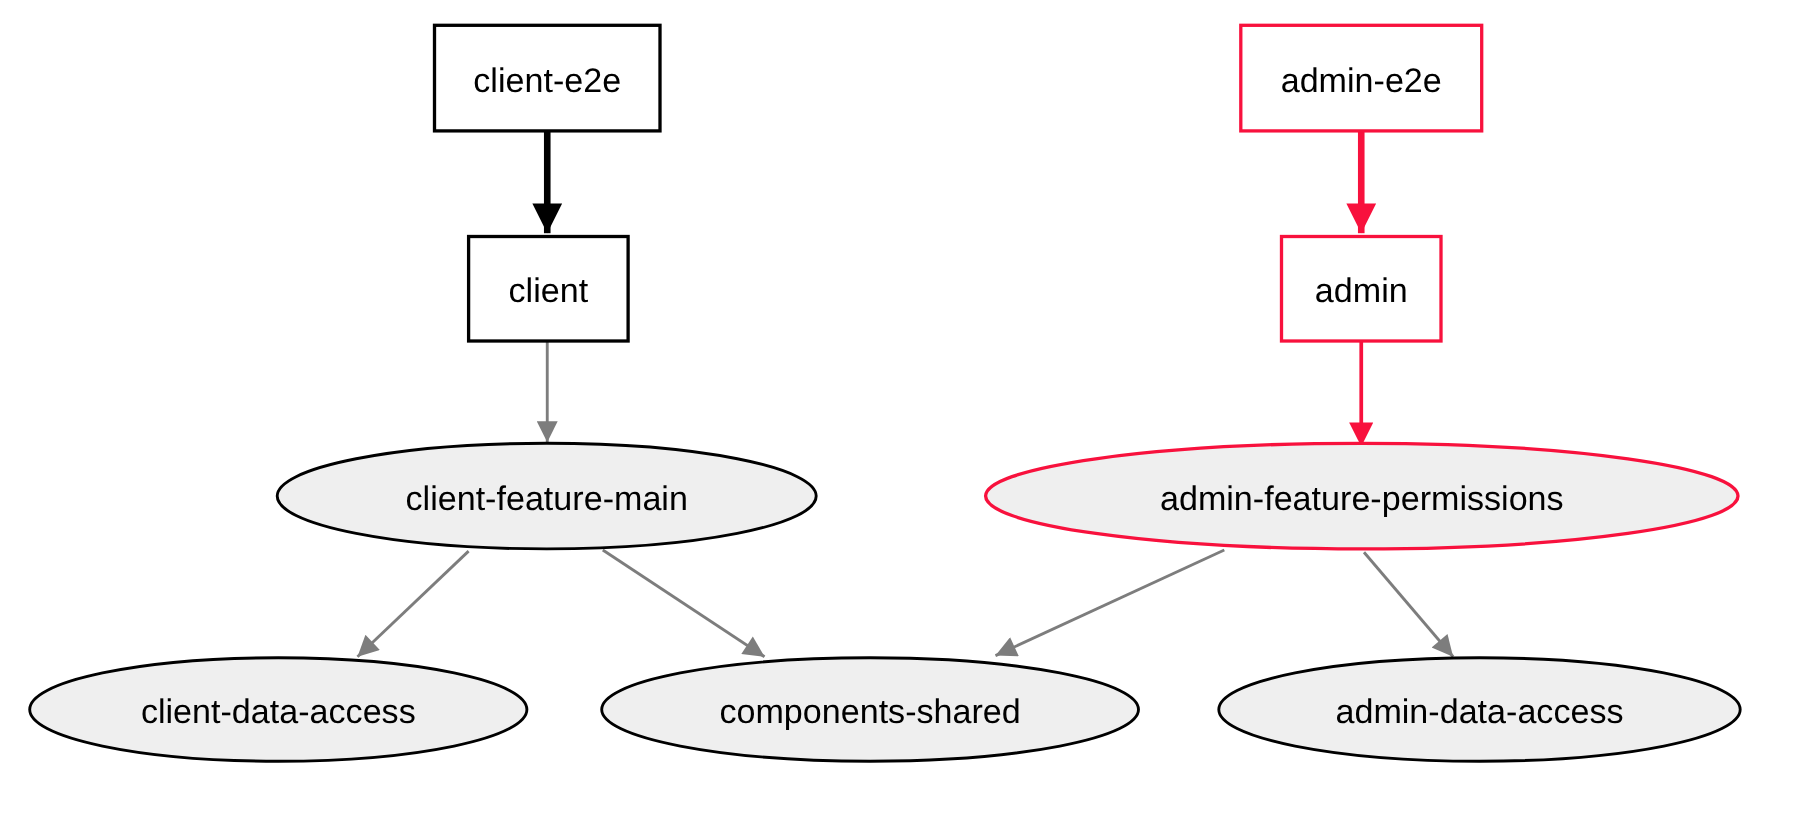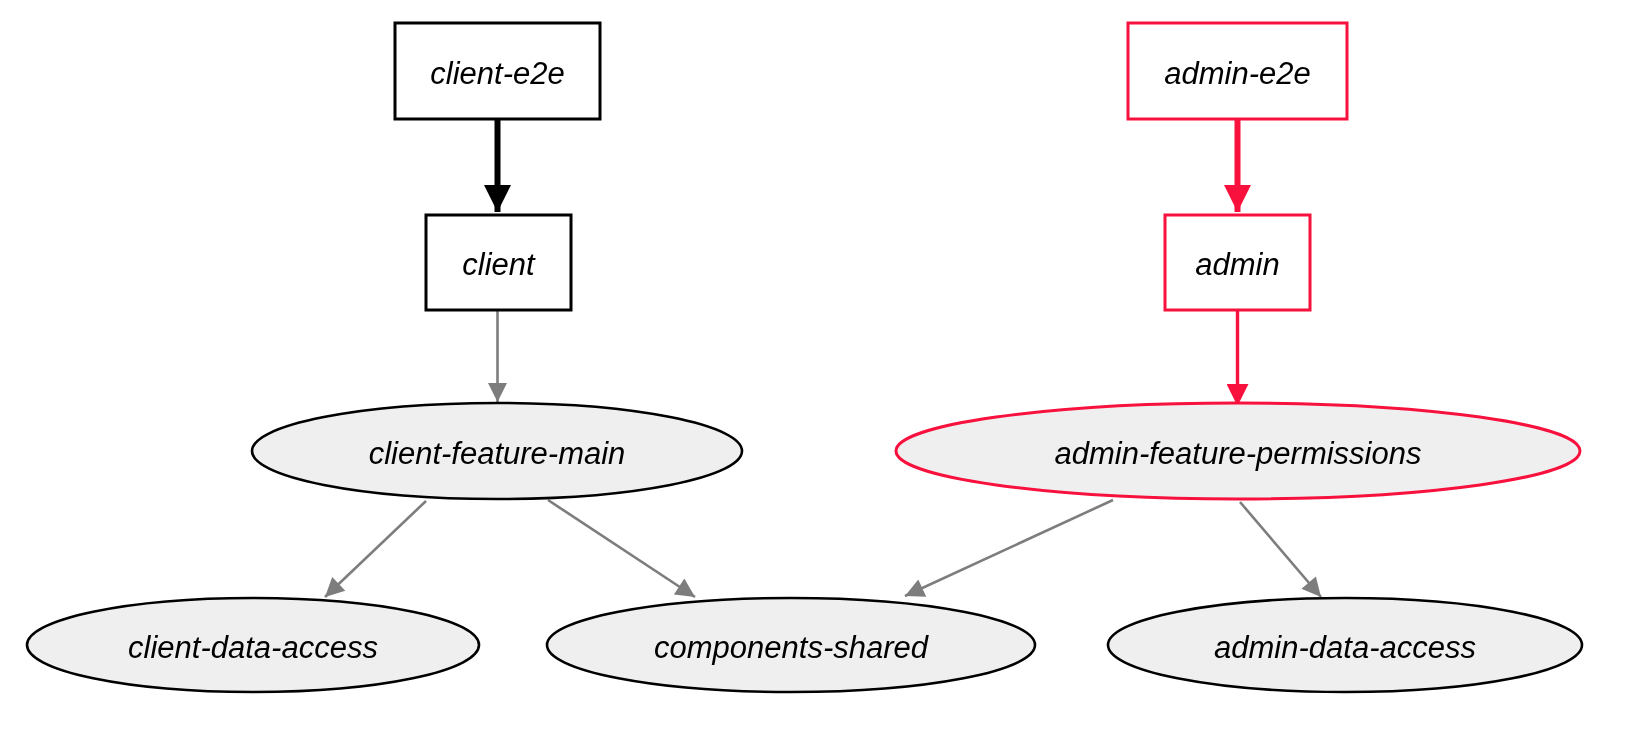--- a/index.html
+++ b/index.html
@@ -8,21 +8,20 @@
     background: #ffffff;
     width: 1635px;
     height: 749px;
     overflow: hidden;
     font-family: "Liberation Sans", sans-serif;
   }
   .graph-wrap {
     position: relative;
     width: 1635px;
     height: 749px;
-    font-style: italic;
   }
   svg {
     display: block;
   }
   text.node-label {
     font-family: "Liberation Sans", sans-serif;
     font-size: 31px;
     fill: #000000;
     text-anchor: middle;
     dominant-baseline: central;

